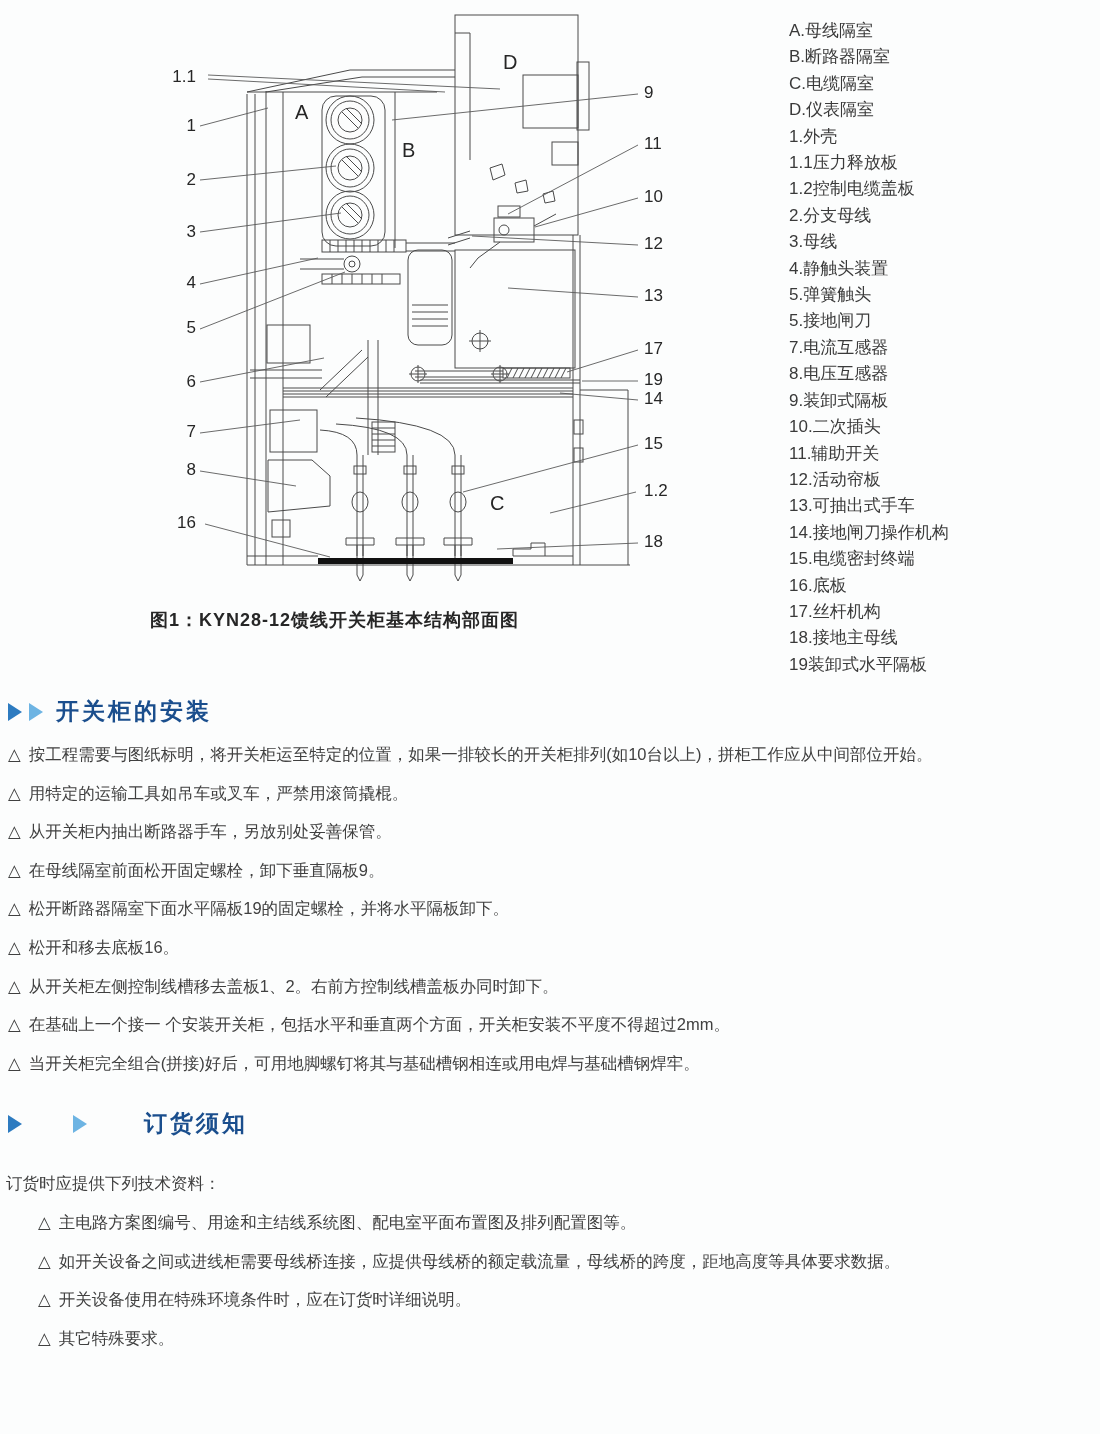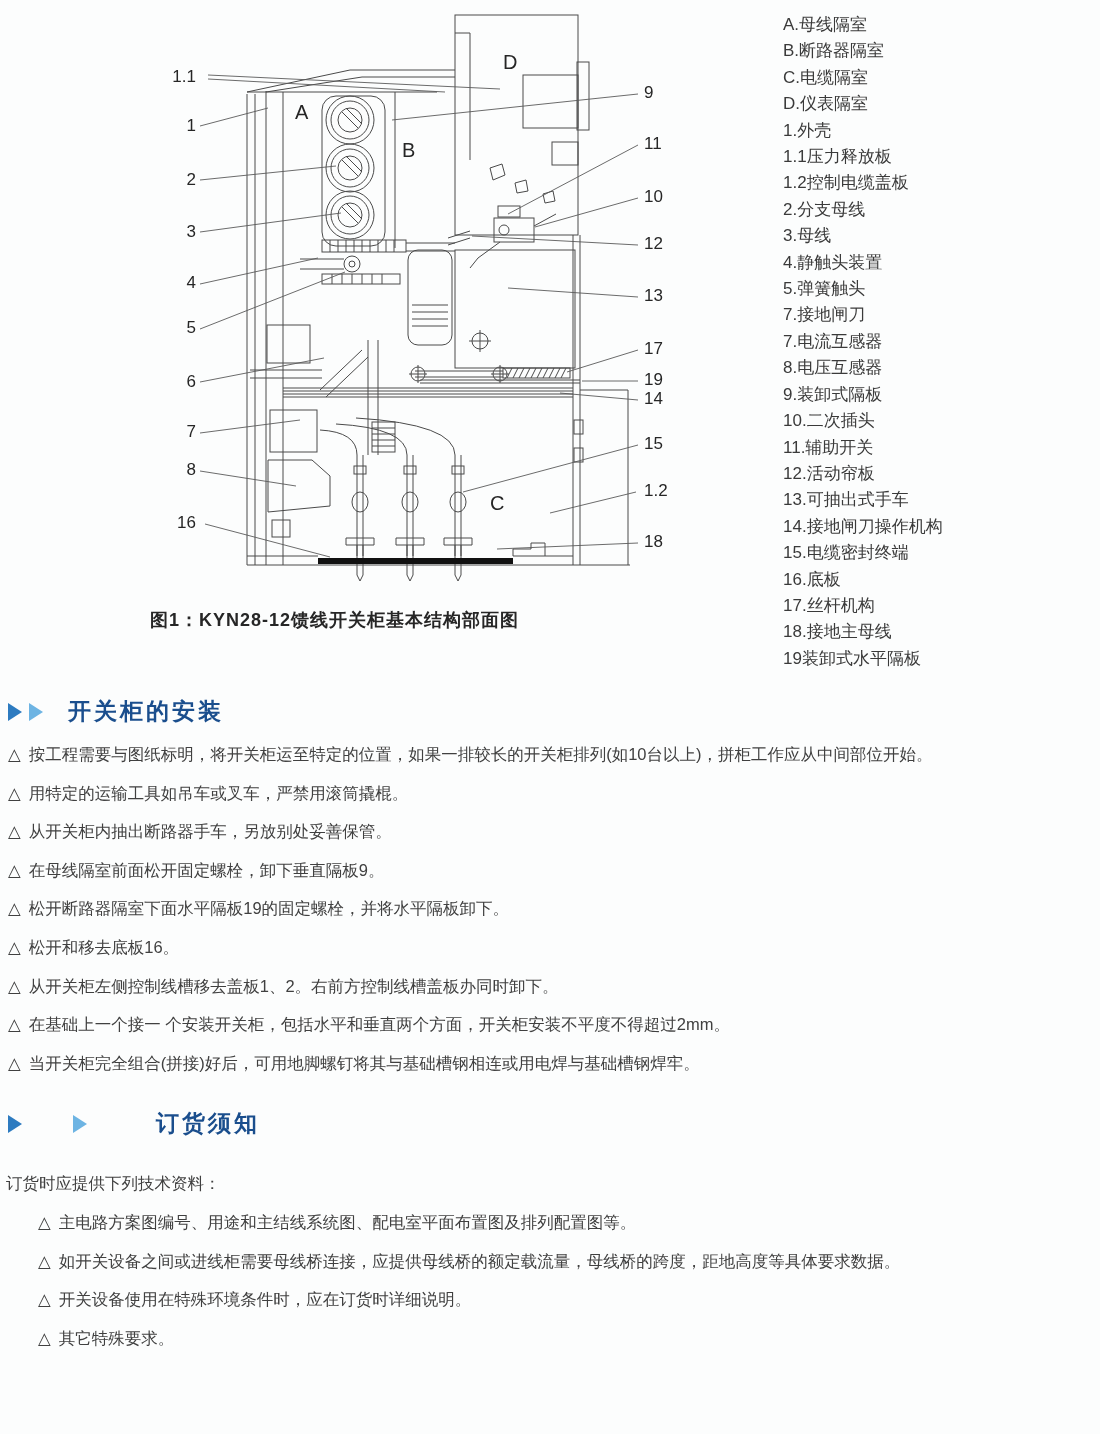--- a/index.html
+++ b/index.html
@@ -8,28 +8,28 @@
   
   #diagram{position:absolute;left:0;top:0;}
   .dln{stroke:#4a4a4a;stroke-width:1;fill:none;}
   .dfill{stroke:none;fill:#111;}
   .ldr{stroke:#5a5a5a;stroke-width:0.9;}
   .num{font-size:17px;fill:#262626;}
   .ltr{font-size:20px;fill:#262626;}
   .caption{position:absolute;left:150px;top:608px;width:600px;
            font-weight:bold;font-size:18px;color:#262626;letter-spacing:1px;}
   
-  .legend{position:absolute;left:779px;top:8px;margin:4px;padding:0;list-style:none;
+  .legend{position:absolute;left:779px;top:8px;margin:10px;padding:0;list-style:none;
           font-size:17px;line-height:26.4px;color:#3a3a3a;}
   
   .section-head{position:absolute;left:8px;display:flex;align-items:center;}
   .tri{width:0;height:0;border-top:9px solid transparent;border-bottom:9px solid transparent;margin-right:7px;}
   .tri.dark{border-left:14px solid #2d7bc0;}
   .tri.light{border-left:14px solid #6db4e3;}
-  .section-head .title{font-size:23px;font-weight:bold;color:#1a4e8d;letter-spacing:3px;margin-left:18px;}
+  .section-head .title{font-size:23px;font-weight:bold;color:#1a4e8d;letter-spacing:3px;margin-left:6px;}
   #head-install{top:696px;}
   #head-order{top:1108px;gap:44px;}
   
   .steps{position:absolute;margin:0;padding:0;list-style:none;font-size:16.5px;color:#404040;}
   .steps li{height:21px;line-height:21px;margin-bottom:17.6px;white-space:nowrap;}
   .tri-b{margin-right:8px;}
   #install-list{left:8px;top:744px;}
   #order-intro{position:absolute;left:6px;top:1173px;font-size:16.5px;color:#404040;}
   #order-list{left:38px;top:1212px;}
 </style>
@@ -301,21 +301,21 @@
     <li>B.断路器隔室</li>
     <li>C.电缆隔室</li>
     <li>D.仪表隔室</li>
     <li>1.外壳</li>
     <li>1.1压力释放板</li>
     <li>1.2控制电缆盖板</li>
     <li>2.分支母线</li>
     <li>3.母线</li>
     <li>4.静触头装置</li>
     <li>5.弹簧触头</li>
-    <li>7.接地闸刀</li>
+    <li>5.接地闸刀</li>
     <li>7.电流互感器</li>
     <li>8.电压互感器</li>
     <li>9.装卸式隔板</li>
     <li>10.二次插头</li>
     <li>11.辅助开关</li>
     <li>12.活动帘板</li>
     <li>13.可抽出式手车</li>
     <li>14.接地闸刀操作机构</li>
     <li>15.电缆密封终端</li>
     <li>16.底板</li>

